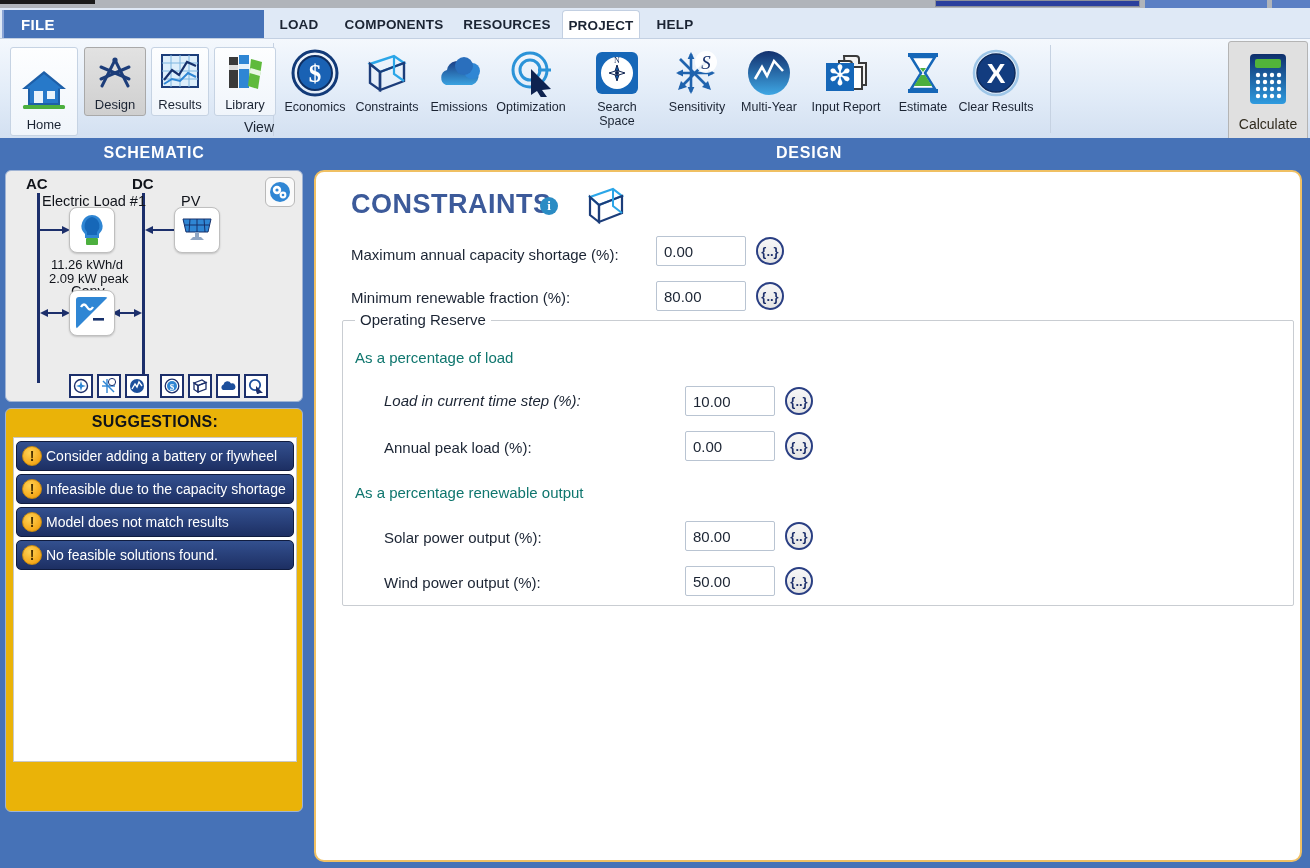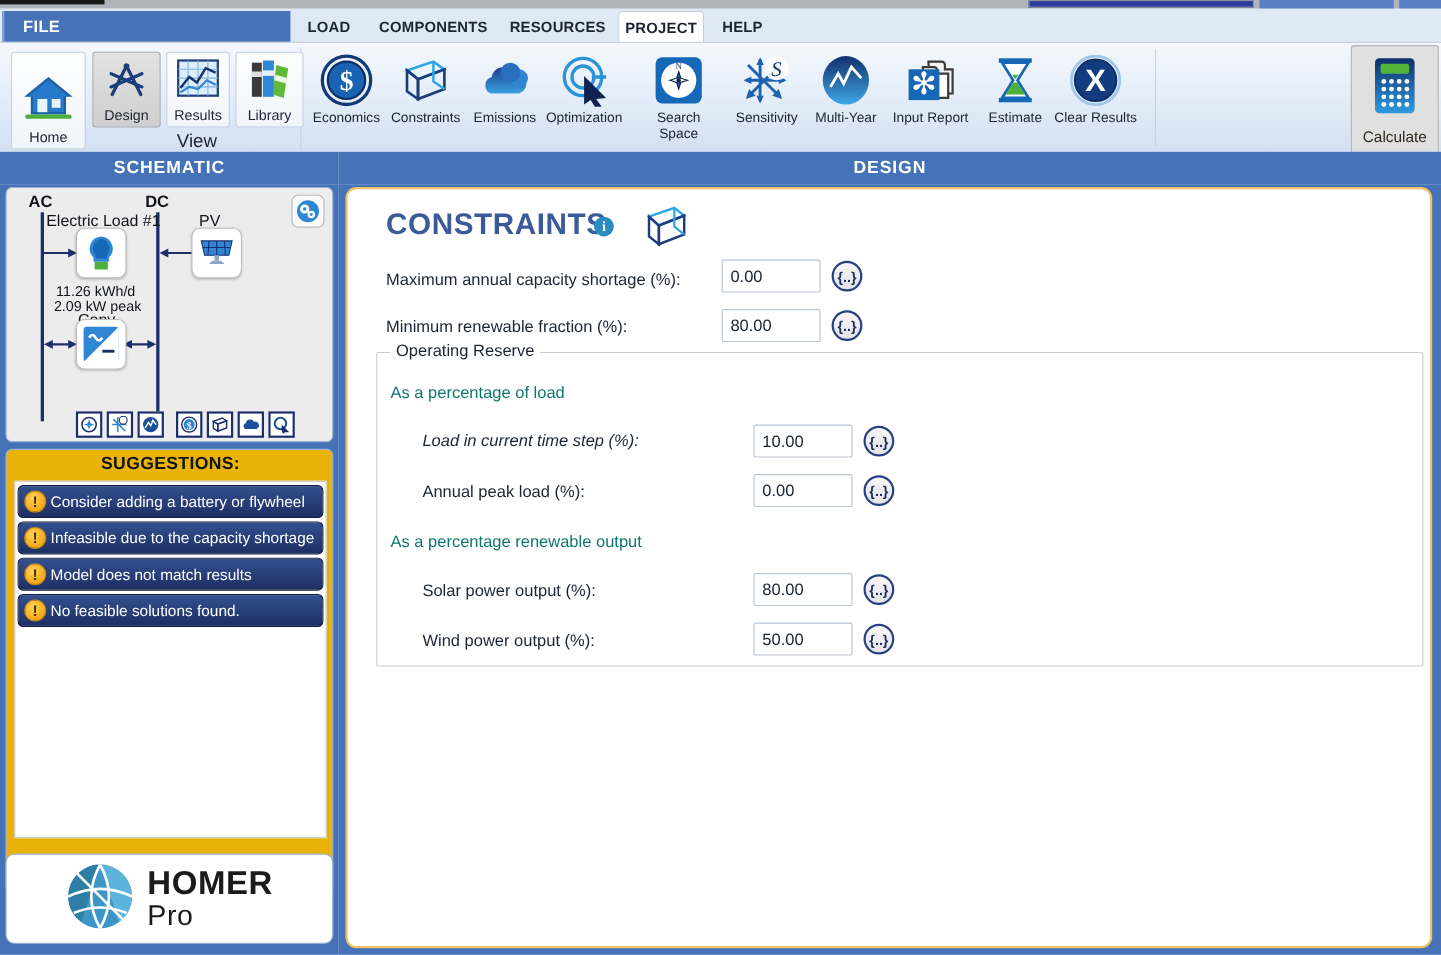--- a/index.html
+++ b/index.html
@@ -79,21 +79,21 @@
     display: flex; flex-direction: column; align-items: center; justify-content: flex-end;
     cursor: default;
   }
   .big-btn.selected {
     background: linear-gradient(to bottom,#e2e2e2 0%, #cfcfcf 100%);
     border: 1px solid #a9a9a9;
   }
   .big-btn .lbl { font-size: 13px; color: #1b2433; padding-bottom: 3px; }
   .view-group-label {
     position: absolute; left: 78px; top: 76px; width: 190px;
-    text-align: center; font-size: 17px; color: #1b2433;
+    text-align: right; font-size: 14px; color: #1b2433;
   }
 
   .cmd {
     position: absolute; top: 6px; height: 86px; width: 74px;
     display: flex; flex-direction: column; align-items: center; cursor: default;
   }
   .cmd .ico { height: 56px; display:flex; align-items:center; justify-content:center; }
   .cmd .lbl { font-size: 12.5px; color: #1b2433; text-align:center; line-height: 1.1; }
 
   #calc-sep {
@@ -658,40 +658,20 @@
         <span class="warn">!</span>
         <span class="txt">Model does not match results</span>
       </div>
       <div class="sugg-item">
         <span class="warn">!</span>
         <span class="txt">No feasible solutions found.</span>
       </div>
     </div>
   </div>
 
-  <div id="homer-logo-panel">
-    <span>
-      <svg width="62" height="62" viewBox="0 0 62 62">
-        <circle cx="31" cy="31" r="29" fill="#3d97c6"></circle>
-        <path d="M31 2 a29 29 0 0 0 -29 29 a29 29 0 0 0 12 23 z" fill="#2d7fa8"></path>
-        <path d="M31 2 a29 29 0 0 1 29 29 a29 29 0 0 1 -12 23 z" fill="#5cb3db"></path>
-        <g stroke="#ffffff" stroke-width="2.4" fill="none">
-          <path d="M2 31 q29 -14 58 0"></path>
-          <path d="M7 46 q24 -10 48 0"></path>
-          <path d="M31 2 q-16 29 0 58"></path>
-          <path d="M31 2 q16 29 0 58"></path>
-          <path d="M10 10 q21 21 42 42"></path>
-        </g>
-      </svg>
-    </span>
-    <span id="homer-wordmark">
-      <div class="w1">HOMER</div>
-      <div class="w2">Pro</div>
-    </span>
-  </div>
 </div>
 
 <div id="design-area">
   <div id="design-card">
 
     <div id="constraints-title">CONSTRAINTS</div>
     <div id="info-icon">i</div>
     <div id="constraints-cube">
       <svg width="44" height="44" viewBox="0 0 44 44">
         <polygon points="6,13 29,5 38,12 15,21" fill="none" stroke="#2ba6e8" stroke-width="2.2"></polygon>

